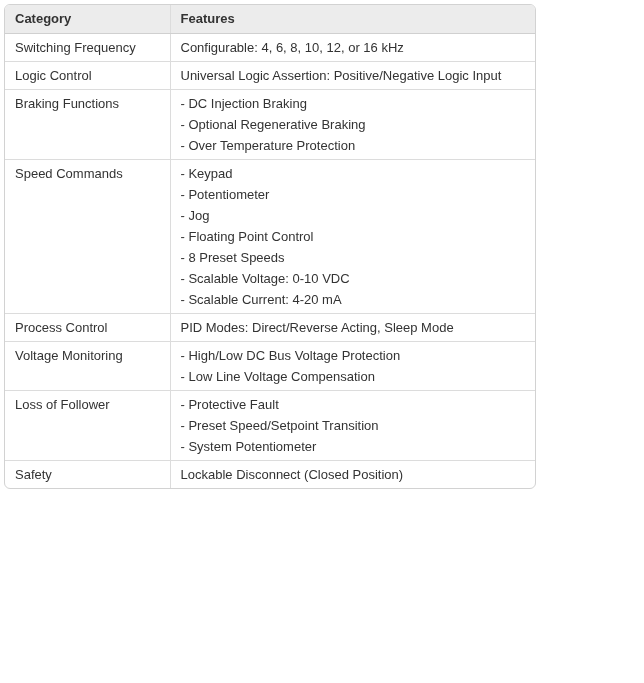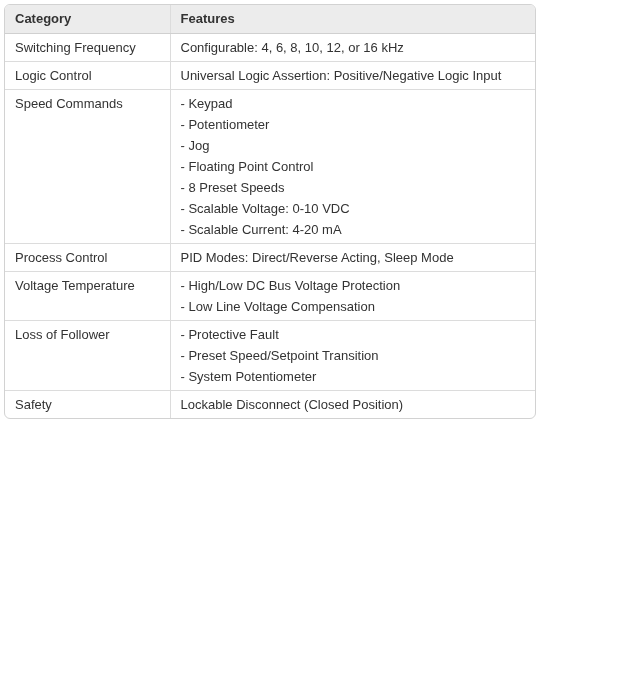--- a/index.html
+++ b/index.html
@@ -74,20 +74,28 @@
             </td>
   </tr>
 
   <tr>
     <td class="cat-cell">Logic Control</td>
     <td class="feat-cell">
               <div class="feature-line">Universal Logic Assertion: Positive/Negative Logic Input</div>
             </td>
   </tr>
 
+  <tr>
+    <td class="cat-cell">Braking Functions</td>
+    <td class="feat-cell">
+              <div class="feature-line">- DC Injection Braking</div>
+              <div class="feature-line">- Optional Regenerative Braking</div>
+              <div class="feature-line">- Over Temperature Protection</div>
+            </td>
+  </tr>
 
   <tr>
     <td class="cat-cell">Speed Commands</td>
     <td class="feat-cell">
               <div class="feature-line">- Keypad</div>
               <div class="feature-line">- Potentiometer</div>
               <div class="feature-line">- Jog</div>
               <div class="feature-line">- Floating Point Control</div>
               <div class="feature-line">- 8 Preset Speeds</div>
               <div class="feature-line">- Scalable Voltage: 0-10 VDC</div>
@@ -96,21 +104,21 @@
   </tr>
 
   <tr>
     <td class="cat-cell">Process Control</td>
     <td class="feat-cell">
               <div class="feature-line">PID Modes: Direct/Reverse Acting, Sleep Mode</div>
             </td>
   </tr>
 
   <tr>
-    <td class="cat-cell">Voltage Temperature</td>
+    <td class="cat-cell">Voltage Monitoring</td>
     <td class="feat-cell">
               <div class="feature-line">- High/Low DC Bus Voltage Protection</div>
               <div class="feature-line">- Low Line Voltage Compensation</div>
             </td>
   </tr>
 
 
   <tr>
     <td class="cat-cell">Loss of Follower</td>
     <td class="feat-cell">

